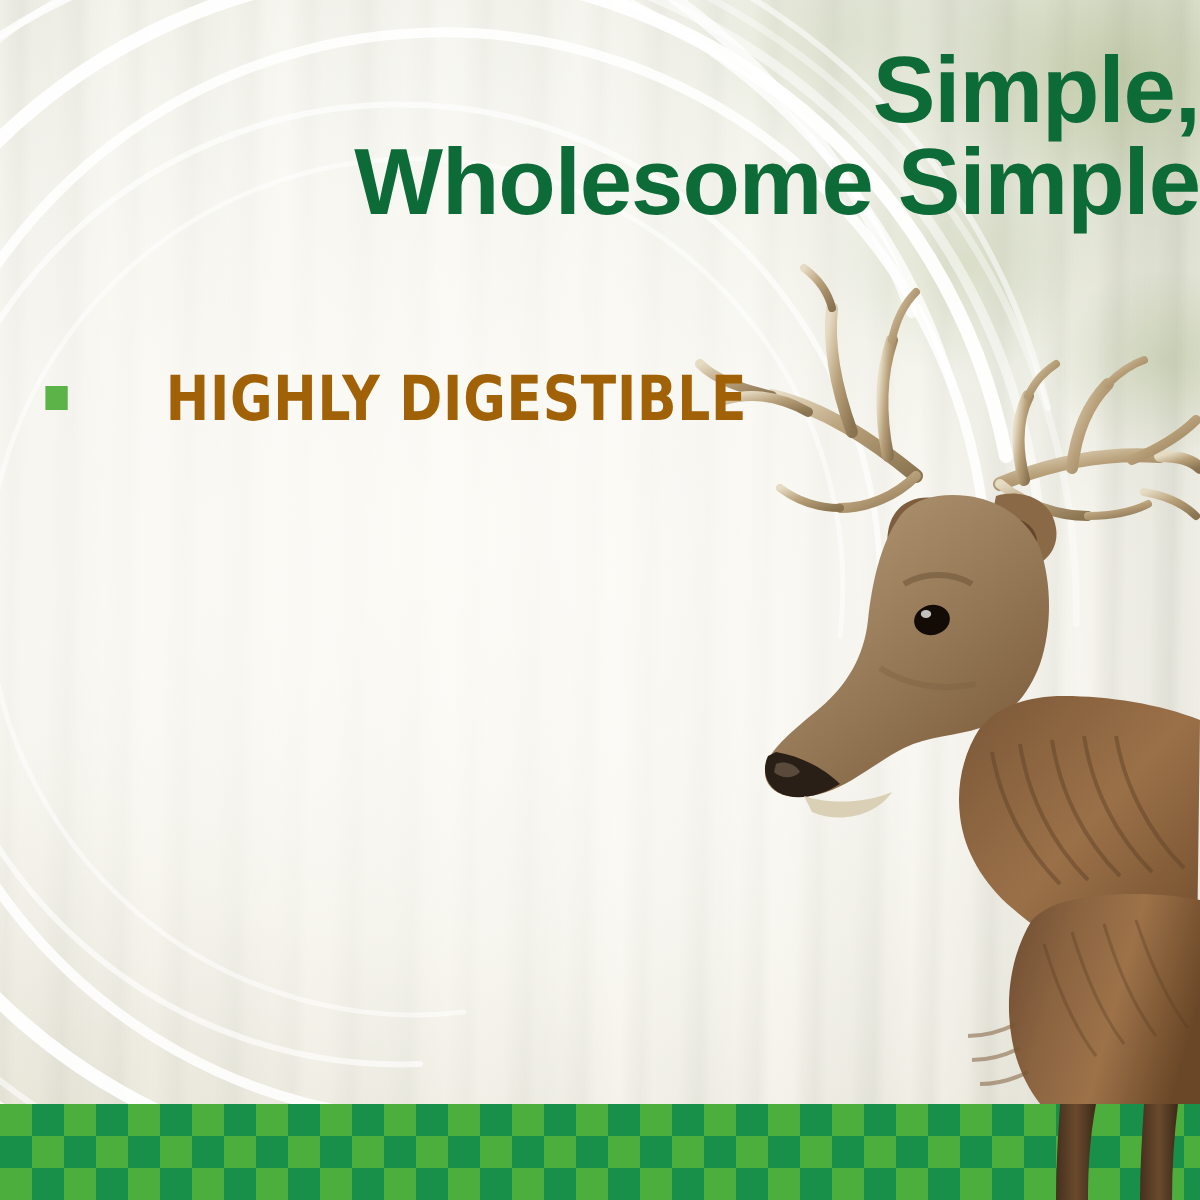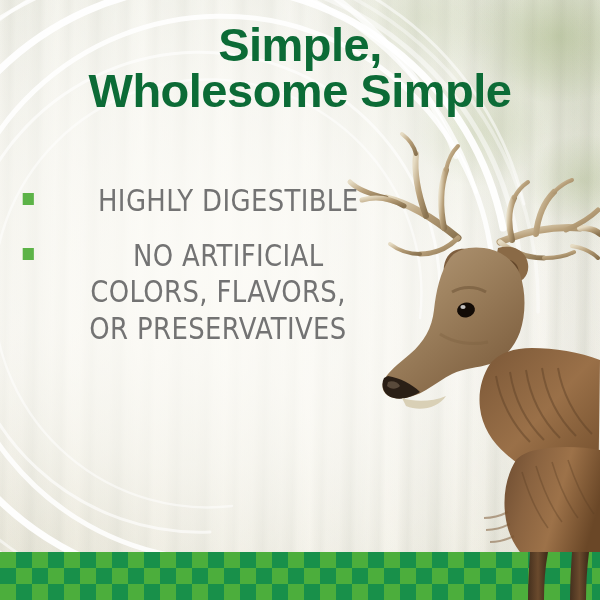--- a/index.html
+++ b/index.html
@@ -84,41 +84,41 @@
     pointer-events: none;
   }
   .deer svg { display: block; width: 100%; height: 100%; }
 
   
   .headline {
     position: absolute;
     top: 22px;
     left: 0;
     width: 600px;
-    text-align: center;
+    text-align: right;
     color: #0c6b36;
     font-family: "Liberation Sans", sans-serif;
     font-weight: bold;
     letter-spacing: -0.5px;
     line-height: 0.98;
     z-index: 6;
   }
   .headline .l1 { display: block; font-size: 47px; }
   .headline .l2 { display: block; font-size: 47px; }
 
   
   .bullets {
     position: absolute;
     top: 182px;
     left: 8px;
     width: 420px;
     z-index: 6;
-    color: #737373;
+    color: #a16207;
     font-family: "DejaVu Sans Condensed", "Liberation Sans Narrow", "Liberation Sans", sans-serif;
-    font-weight: normal;
+    font-weight: bold;
   }
   .bullet-item {
     margin-bottom: 18px;
     text-align: center;
   }
   .bline {
     display: block;
     white-space: nowrap;
     font-size: 31px;
     line-height: 1.18;
@@ -324,28 +324,20 @@
   <div class="bullets">
 
     <div class="bullet-item">
       <span class="bline first">
         <span class="sq"></span>
         <span>HIGHLY DIGESTIBLE</span>
       </span>
     </div>
 
 
-    <div class="bullet-item">
-      <span class="bline first">
-        <span class="sq"></span>
-        <span>NO ARTIFICIAL</span>
-      </span>
-      <span class="bline">COLORS, FLAVORS,</span>
-      <span class="bline">OR PRESERVATIVES</span>
-    </div>
 
   </div>
 
   <div class="checker"></div>
 
   <div class="deer-legs-over">
     <svg viewBox="0 0 260 48" xmlns="http://www.w3.org/2000/svg">
       <defs>
         <linearGradient id="legG2" x1="0" y1="0" x2="1" y2="0">
           <stop offset="0%" stop-color="#45301e"></stop>

